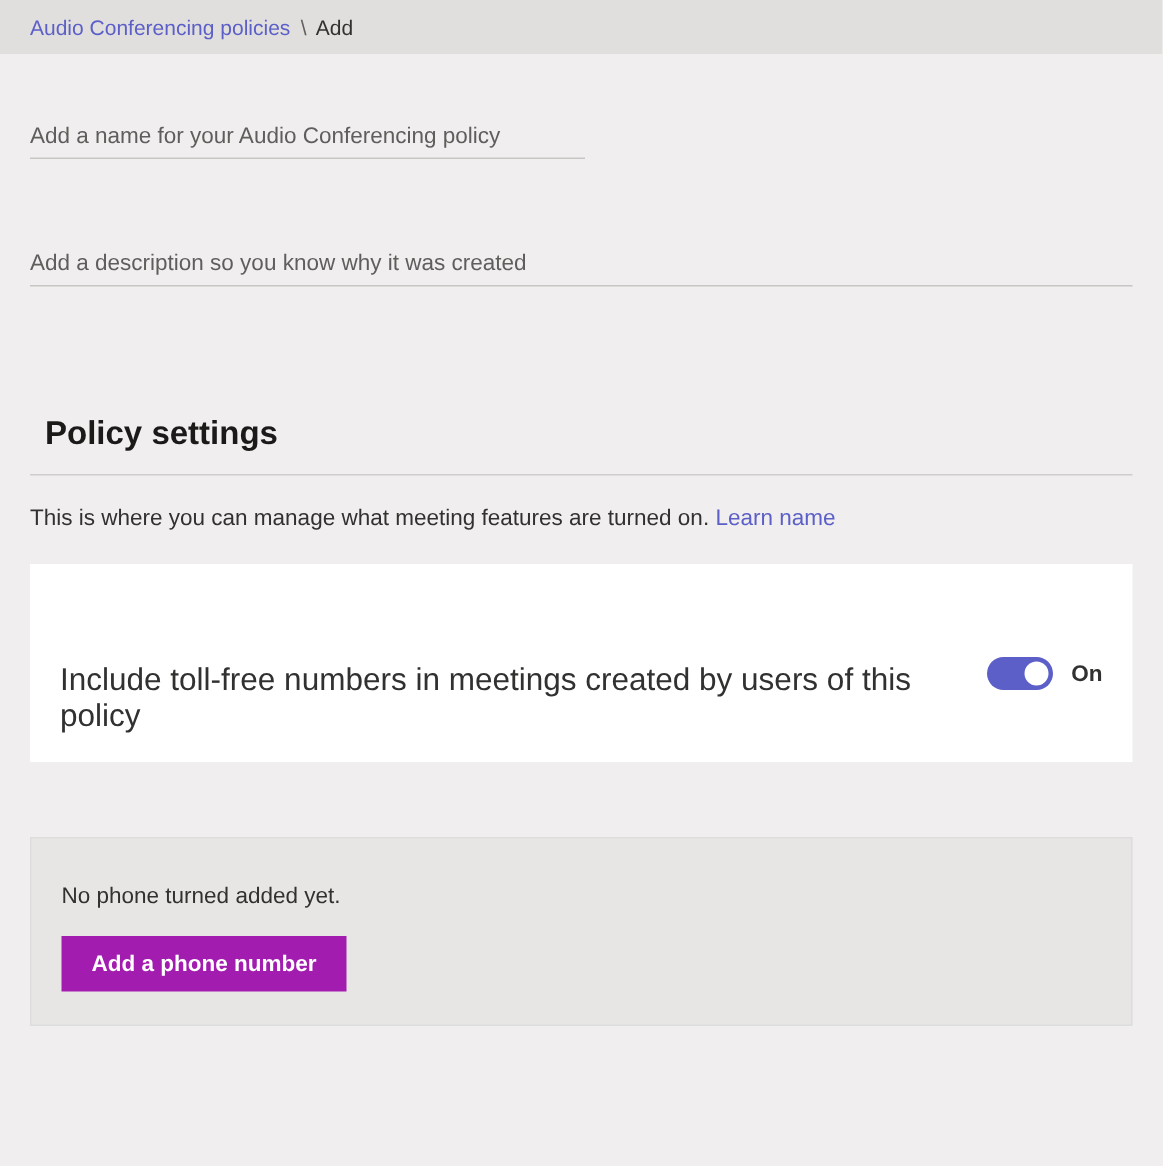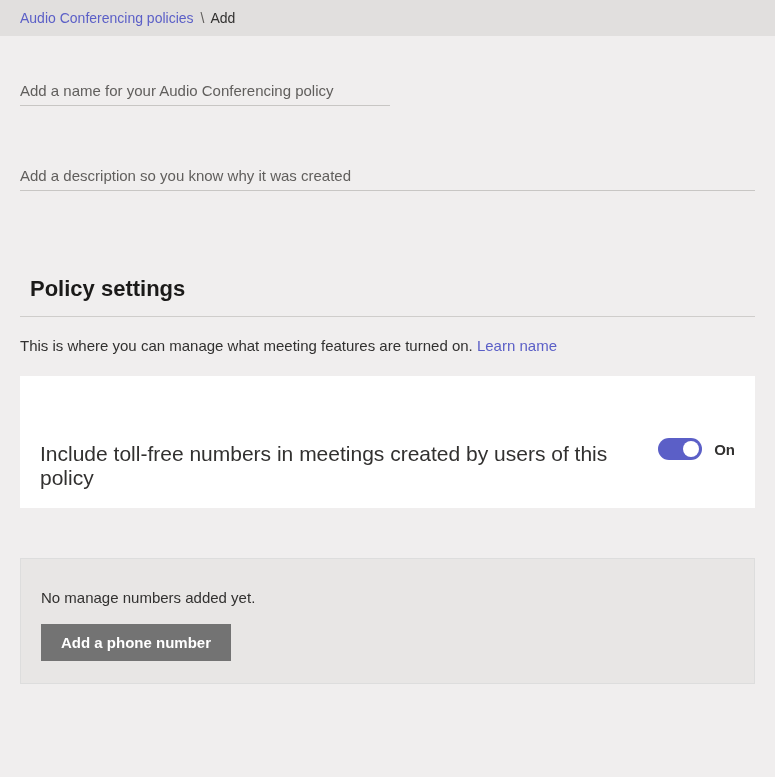--- a/index.html
+++ b/index.html
@@ -126,21 +126,21 @@
       border: 1px solid #ddd;
       margin-top: 50px;
       padding: 30px 20px 22px 20px;
     }
     .phone-empty {
       font-size: 15px;
       color: #323130;
       margin-bottom: 18px;
     }
     .btn-primary {
-      background: #737373;
+      background: #a21caf;
       color: #ffffff;
       border: none;
       padding: 10px 20px;
       font-size: 15px;
       font-weight: 600;
       cursor: pointer;
       font-family: inherit;
     }
     .footer-buttons {
       margin-top: 105px;
@@ -200,21 +200,21 @@
       <div class="toggle-wrap">
         <div class="toggle">
           <div class="toggle-knob"></div>
         </div>
         <span class="toggle-state">On</span>
       </div>
     </div>
   </div>
 
   <div class="phone-box">
-    <p class="phone-empty">No manage numbers added yet.</p>
+    <p class="phone-empty">No phone turned added yet.</p>
     <button class="btn-primary">Add a phone number</button>
   </div>
 
   <div class="footer-buttons">
     <button class="btn-save">Save</button>
     <button class="btn-cancel">Cancel</button>
   </div>
 
 </div>
 

